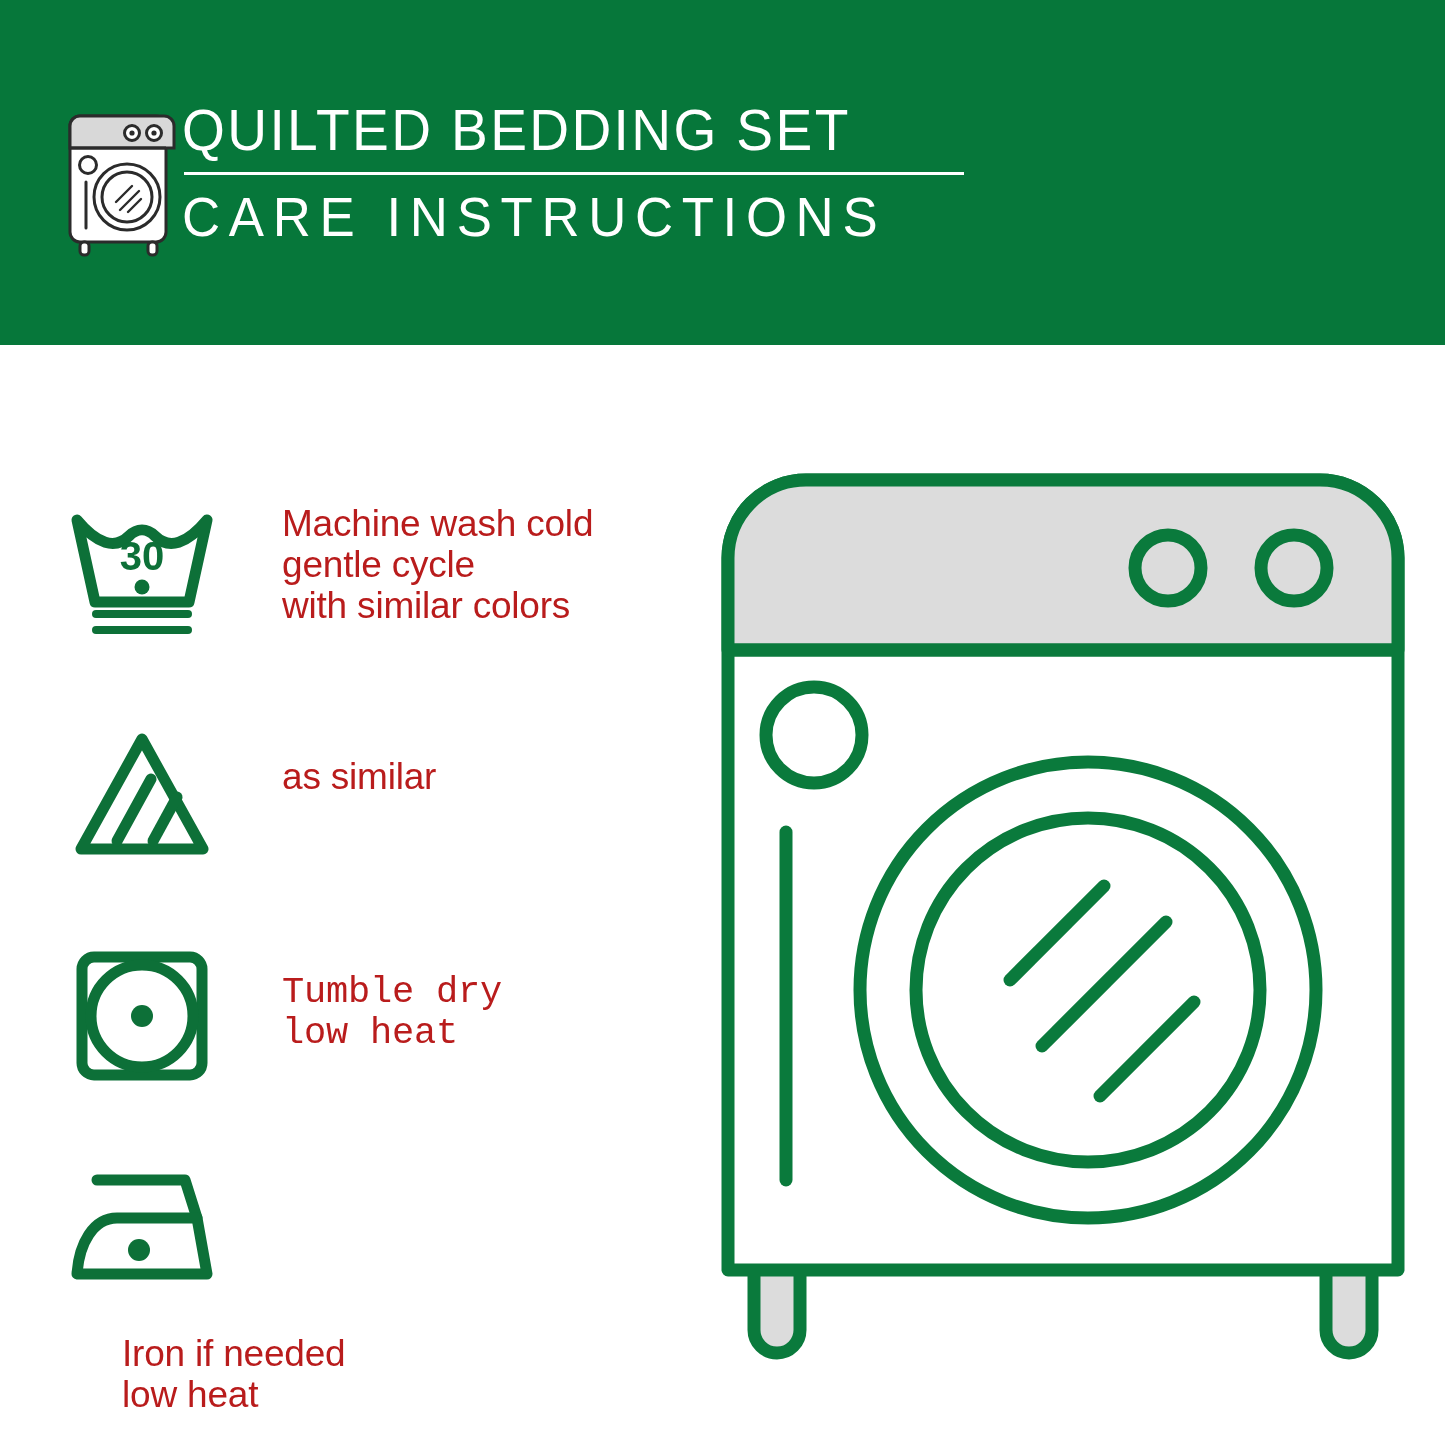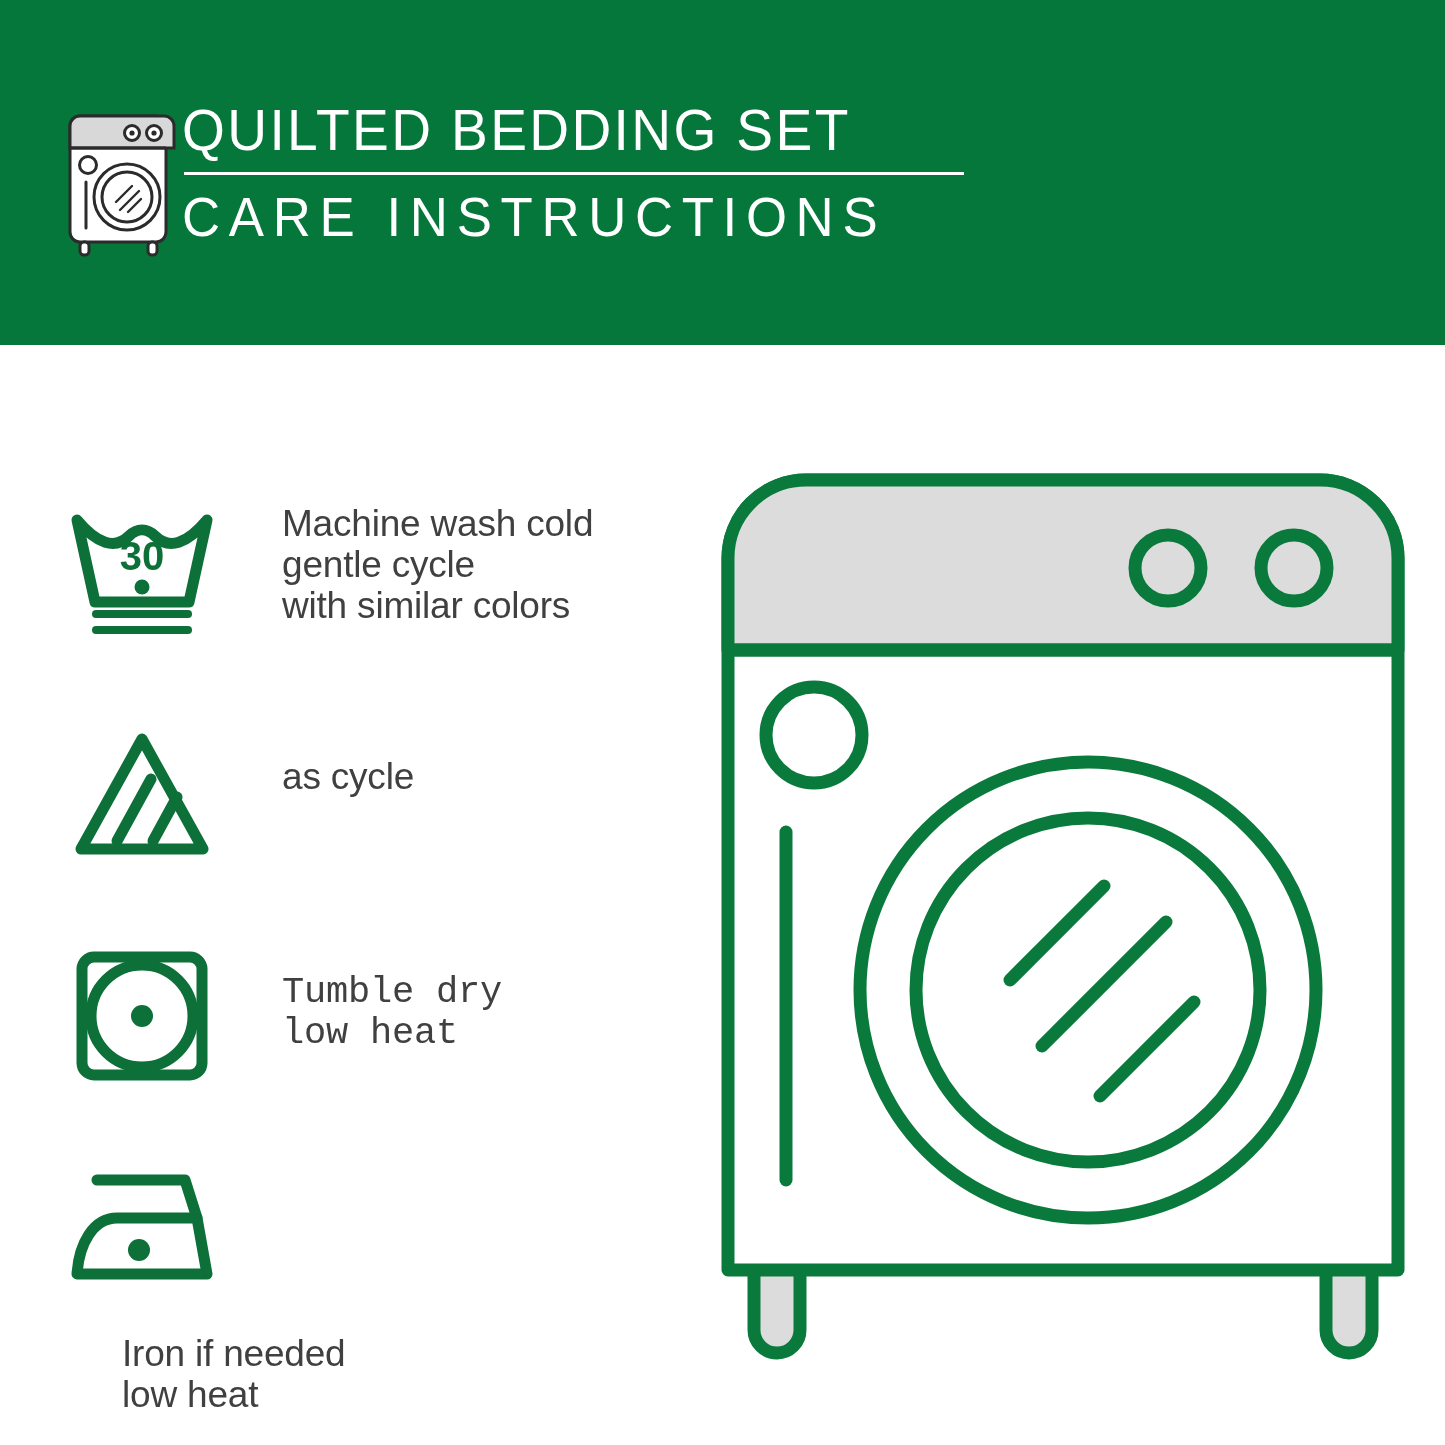--- a/index.html
+++ b/index.html
@@ -97,21 +97,21 @@
     display: flex;
     align-items: center;
     justify-content: center;
     text-decoration: underline;
   }
   .care-symbol svg {
     display: block;
   }
   .care-text {
     margin-left: 60px;
-    color: #404040;
+    color: #b91c1c;
     font-size: 37px;
     line-height: 41px;
     font-weight: 400;
     letter-spacing: -0.2px;
     padding-top: 8px;
   }
   .care-row.r2 .care-text { padding-top: 36px; }
   .care-row.r3 .care-text { padding-top: 32px; font-family: Liberation Mono, monospace; }
   .care-row.r4 .care-text { padding-top: 28px; }
   .care-text .line { display: block; white-space: nowrap; }
@@ -198,21 +198,21 @@
       <div class="care-symbol">
         <svg viewBox="0 0 150 145" width="150" height="145" aria-hidden="true">
           <g fill="none" stroke="#0d7038" stroke-width="11" stroke-linecap="round" stroke-linejoin="round">
             <path d="M75 16 L 136 126 L 14 126 Z"></path>
             <line x1="50" y1="118" x2="84" y2="56"></line>
             <line x1="86" y1="118" x2="110" y2="74"></line>
           </g>
         </svg>
       </div>
       <div class="care-text">
-        <span class="line">as cycle</span>
+        <span class="line">as similar</span>
       </div>
     </div>
 
     <div class="care-row r3">
       <div class="care-symbol">
         <svg viewBox="0 0 150 145" width="150" height="145" aria-hidden="true">
           <g fill="none" stroke="#0d7038" stroke-width="11" stroke-linecap="round" stroke-linejoin="round">
             <rect x="15" y="14" width="120" height="118" rx="12" ry="12"></rect>
             <circle cx="75" cy="73" r="51"></circle>
           </g>

